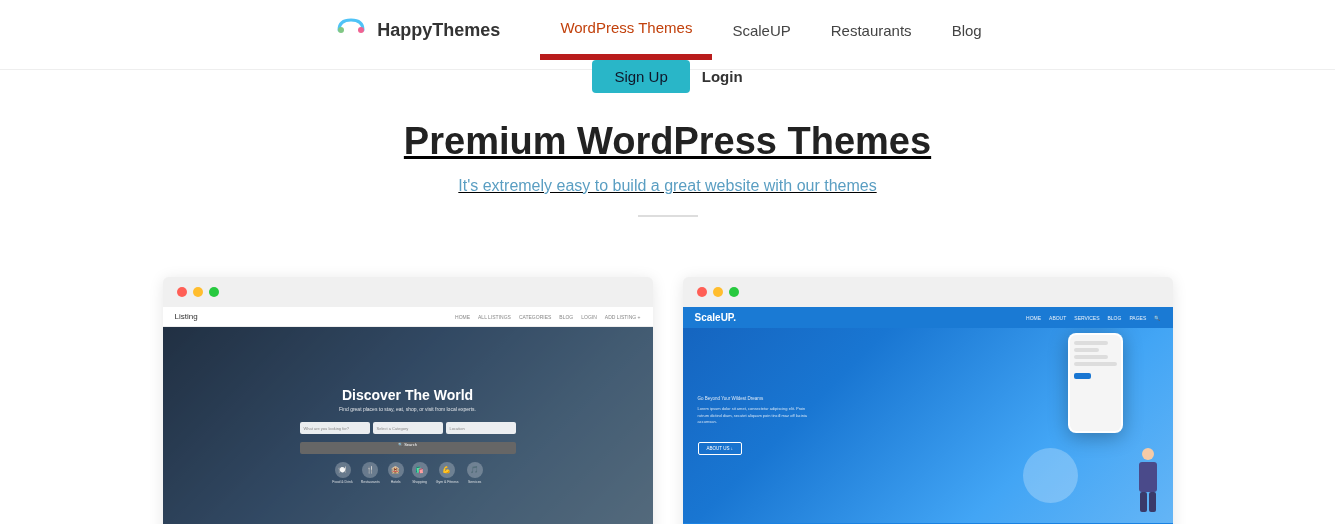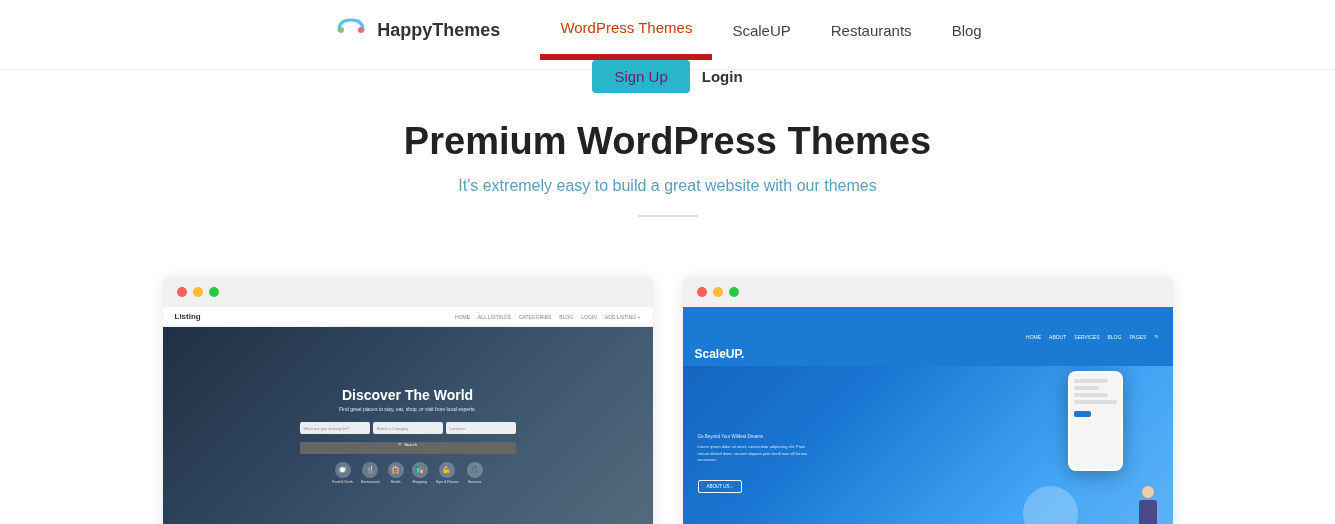--- a/index.html
+++ b/index.html
@@ -55,41 +55,42 @@
       display: flex;
       align-items: center;
     }
     .header-right {
       display: flex;
       align-items: center;
       gap: 12px;
     }
     .btn-signup {
       background: #29b6c8;
-      color: #701a75;
+      color: #0f172a;
       border: none;
       border-radius: 4px;
       padding: 8px 22px;
       font-size: 15px;
       cursor: pointer;
       font-weight: 500;
     }
     .btn-login {
       background: none;
       border: none;
       font-size: 15px;
       color: #333;
       cursor: pointer;
       font-weight: 600;
     }
 
     
     .hero {
       text-align: center;
       padding: 50px 20px 30px;
+      text-decoration: underline;
     }
     .hero-title {
       font-size: 38px;
       font-weight: 800;
       color: #222;
       margin-bottom: 14px;
     }
     .hero-subtitle {
       font-size: 16px;
       color: #5a9ec2;
@@ -149,21 +150,21 @@
     .listing-nav-bar {
       background: #fff;
       display: flex;
       align-items: center;
       justify-content: space-between;
       padding: 5px 12px;
       font-size: 6px;
       color: #666;
       border-bottom: 1px solid #eee;
     }
-    .listing-nav-bar .brand { font-size: 8px; font-weight: bold; color: #333; }
+    .listing-nav-bar .brand { font-size: 8px; font-weight: normal; color: #333; }
     .listing-nav-links { display: flex; gap: 8px; font-size: 5px; color: #888; }
     .listing-hero-bg {
       width: 100%;
       height: 217px;
       background: linear-gradient(135deg, #2c3e50 0%, #4a6b8a 40%, #6b8fa8 70%, #8baaba 100%);
       position: relative;
       display: flex;
       flex-direction: column;
       align-items: center;
       justify-content: center;
@@ -251,21 +252,21 @@
     }
     .scaleup-nav {
       background: #1a7ad4;
       display: flex;
       align-items: center;
       justify-content: space-between;
       padding: 5px 12px;
       font-size: 5px;
       color: rgba(255,255,255,0.9);
     }
-    .scaleup-brand { font-size: 12px; font-weight: bold; color: #fff; margin-top: 35px; }
+    .scaleup-brand { font-size: 10px; font-weight: bold; color: #fff; }
     .scaleup-nav-links { display: flex; gap: 8px; font-size: 5px; }
     .scaleup-hero {
       background: linear-gradient(135deg, #1565c0 0%, #1976d2 30%, #42a5f5 70%, #64b5f6 100%);
       height: 195px;
       position: relative;
       overflow: hidden;
       display: flex;
       align-items: center;
       padding: 15px;
     }

